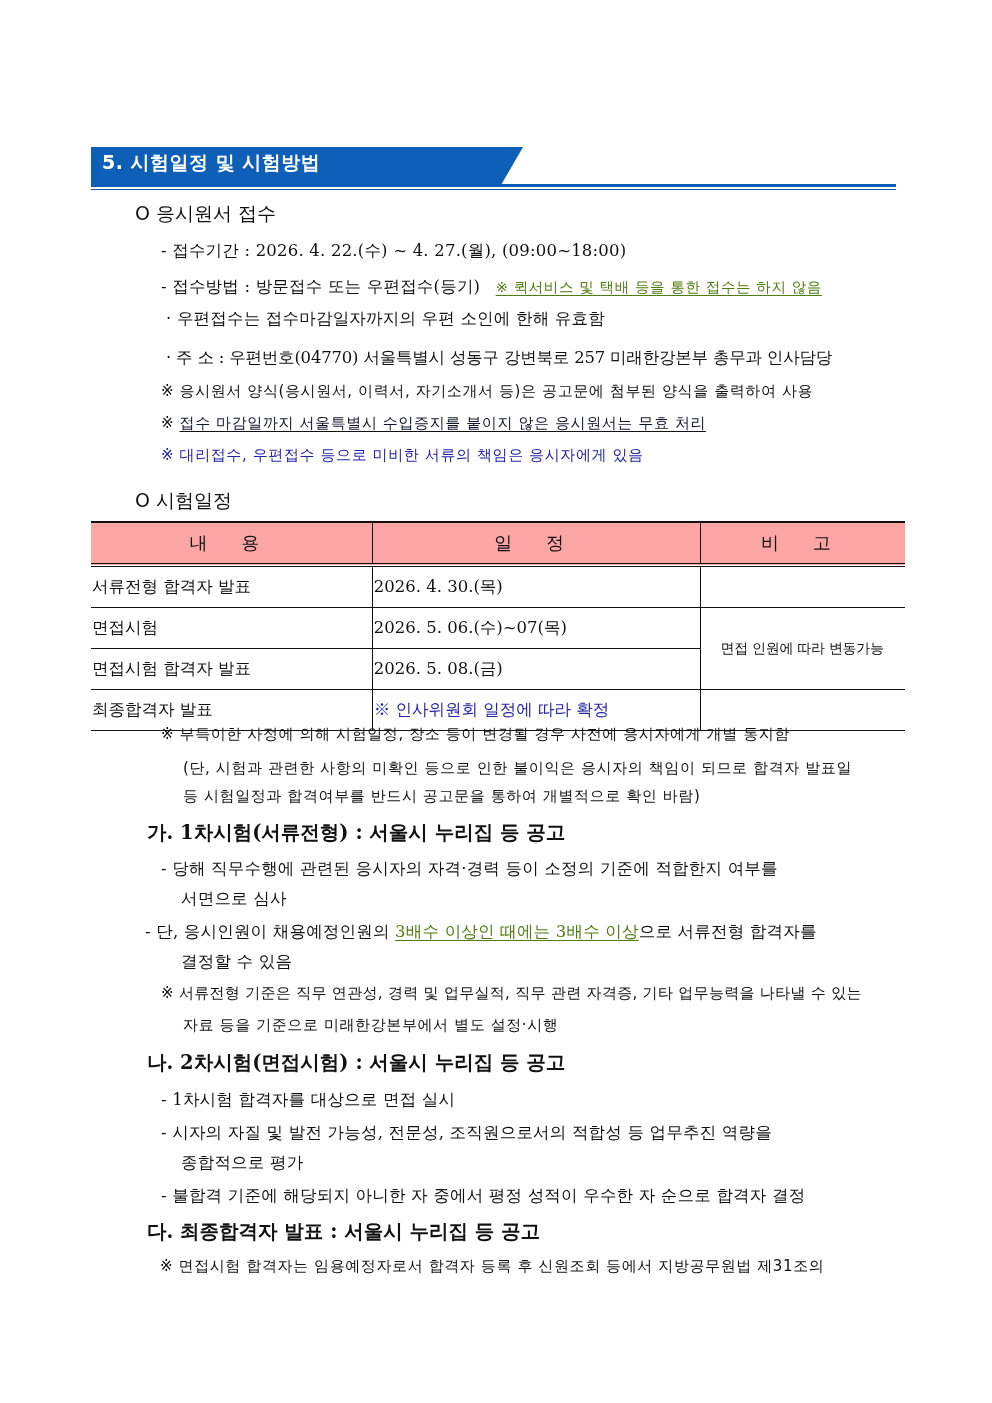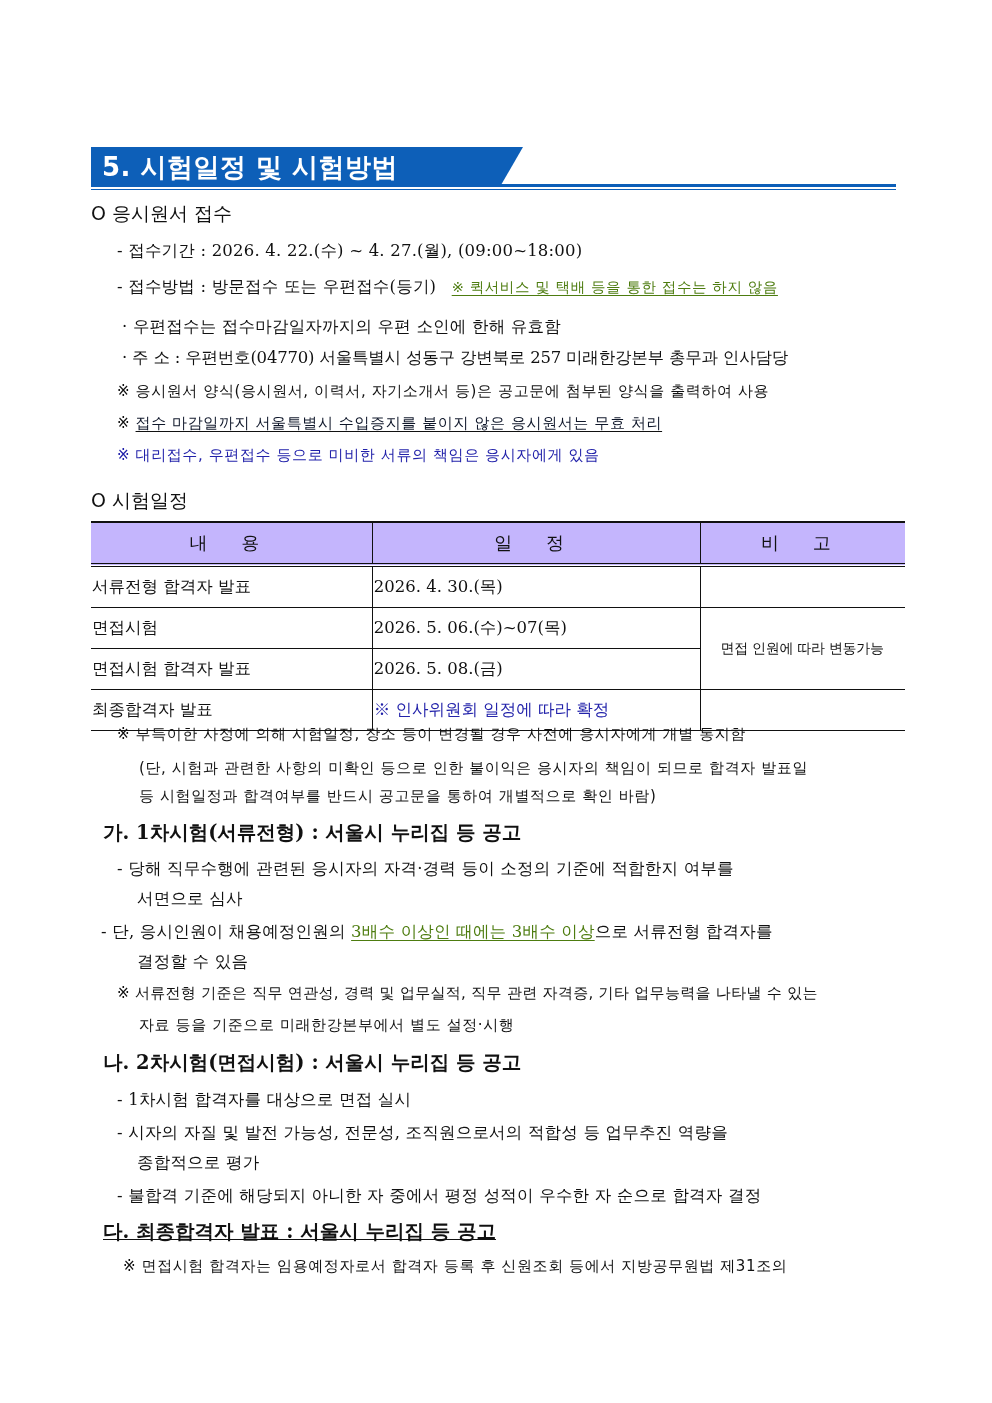--- a/index.html
+++ b/index.html
@@ -1,41 +1,41 @@
 <!DOCTYPE html>
 <html><head>
 <meta charset="utf-8">
 <style>
   html, body { margin: 0; padding: 0; background: #ffffff; }
   body { width: 992px; height: 1403px; position: relative; overflow: hidden;
          font-family: "DejaVu Serif", "Liberation Serif", serif; color: #111; }
-  .abs { position: absolute; white-space: nowrap; }
+  .abs { position: absolute; white-space: nowrap; margin-left: 44px; }
 
   
   .banner { position: absolute; left: 91px; top: 147px; width: 805px; height: 42px; }
   .banner-shape { position: absolute; left: 0; top: 0; width: 410px; height: 38px; background: #0d5fb8; }
   .banner-tri { position: absolute; left: 410px; top: 0; width: 0; height: 0;
                 border-top: 38px solid #0d5fb8; border-right: 22px solid transparent; }
   .banner-line1 { position: absolute; left: 0; top: 37px; width: 805px; height: 3px; background: #0d5fb8; }
   .banner-line2 { position: absolute; left: 0; top: 42px; width: 805px; height: 1px; background: #0d5fb8; }
   .banner-title { position: absolute; left: 11px; top: 3px; font-family: "DejaVu Sans", sans-serif;
-                  font-weight: bold; font-size: 26px; color: #ffffff; letter-spacing: 0.5px; }
+                  font-weight: bold; font-size: 19px; color: #ffffff; letter-spacing: 0.5px; }
 
   .sec-head { font-family: "DejaVu Sans", sans-serif; font-size: 19px; color: #111; }
   .line { font-size: 16.5px; letter-spacing: 0.2px; }
   .sans { font-family: "DejaVu Sans", sans-serif; font-size: 15px; letter-spacing: 0.6px; }
   .blue { color: #2222aa; }
   .link-blue { color: #4d7c0f; text-decoration: underline; text-underline-offset: 3px; }
   .red-under { color: #0f172a; text-decoration: underline; text-decoration-color: #111; text-underline-offset: 3px; }
   .sub-head { font-family: "DejaVu Serif", serif; font-weight: bold; font-size: 19.5px; color: #111; }
 
   
   .tbl { position: absolute; left: 91px; top: 521px; width: 814px; border-collapse: collapse;
          font-size: 16.5px; }
-  .tbl th { background: #c4b5fd; height: 38px; font-family: "DejaVu Sans", sans-serif;
+  .tbl th { background: #fca5a5; height: 38px; font-family: "DejaVu Sans", sans-serif;
             font-weight: normal; font-size: 18px; letter-spacing: 14px;
             border-top: 2px solid #111; border-bottom: 4px double #111; }
   .tbl td { height: 38px; text-align: left; border-bottom: 1px solid #111; }
   .tbl th + th, .tbl td + td { border-left: 1px solid #111; }
   .tbl .c1 { width: 281px; }
   .tbl .c2 { width: 327px; }
   .tbl .c3 { width: 204px; }
   .tbl .note { font-family: "DejaVu Sans", sans-serif; font-size: 14px; letter-spacing: -0.3px; padding-left: 20px; }
   .tbl .blue-cell { color: #2222aa; }
 </style>
@@ -49,21 +49,21 @@
   <div class="banner-line2"></div>
   <div class="banner-title">5. 시험일정 및 시험방법</div>
 </div>
 
 <div class="abs sec-head" style="left:91px; top:201px;">O 응시원서 접수</div>
 <div class="abs line" style="left:117px; top:240px;">- 접수기간 : 2026. 4. 22.(수) ~ 4. 27.(월), (09:00~18:00)</div>
 <div class="abs line" style="left:117px; top:276px;">
   <span>- 접수방법 : 방문접수 또는 우편접수(등기)</span>
   <span class="sans link-blue" style="font-size:14.5px; margin-left:10px;">※ 퀵서비스 및 택배 등을 통한 접수는 하지 않음</span>
 </div>
-<div class="abs line" style="left:122px; top:316px;text-align:center;">· 우편접수는 접수마감일자까지의 우편 소인에 한해 유효함</div>
+<div class="abs line" style="left:122px; top:308px;text-align:center;">· 우편접수는 접수마감일자까지의 우편 소인에 한해 유효함</div>
 <div class="abs line" style="left:122px; top:347px; letter-spacing:-0.2px;">· 주 소 : 우편번호(04770) 서울특별시 성동구 강변북로 257 미래한강본부 총무과 인사담당</div>
 
 <div class="abs sans" style="left:117px; top:382px;">
   <span>※</span>
   <span>응시원서 양식(응시원서, 이력서, 자기소개서 등)은 공고문에 첨부된 양식을 출력하여 사용</span>
 </div>
 <div class="abs sans" style="left:117px; top:414px;">
   <span>※</span>
   <span class="red-under">접수 마감일까지 서울특별시 수입증지를 붙이지 않은 응시원서는 무효 처리</span>
 </div>
@@ -118,14 +118,14 @@
 <div class="abs line" style="left:137px; top:951px;">결정할 수 있음</div>
 <div class="abs sans" style="left:117px; top:984px; letter-spacing:0.3px;">※ 서류전형 기준은 직무 연관성, 경력 및 업무실적, 직무 관련 자격증, 기타 업무능력을 나타낼 수 있는</div>
 <div class="abs sans" style="left:139px; top:1016px;">자료 등을 기준으로 미래한강본부에서 별도 설정·시행</div>
 
 <div class="abs sub-head" style="left:103px; top:1049px;">나. 2차시험(면접시험) : 서울시 누리집 등 공고</div>
 <div class="abs line" style="left:117px; top:1089px;">- 1차시험 합격자를 대상으로 면접 실시</div>
 <div class="abs line" style="left:117px; top:1122px;">- 시자의 자질 및 발전 가능성, 전문성, 조직원으로서의 적합성 등 업무추진 역량을</div>
 <div class="abs line" style="left:137px; top:1152px;">종합적으로 평가</div>
 <div class="abs line" style="left:117px; top:1185px;">- 불합격 기준에 해당되지 아니한 자 중에서 평정 성적이 우수한 자 순으로 합격자 결정</div>
 
-<div class="abs sub-head" style="left:103px; top:1218px;text-decoration:underline;">다. 최종합격자 발표 : 서울시 누리집 등 공고</div>
-<div class="abs sans" style="left:123px; top:1257px;">※ 면접시험 합격자는 임용예정자로서 합격자 등록 후 신원조회 등에서 지방공무원법 제31조의</div>
+<div class="abs sub-head" style="left:103px; top:1218px;">다. 최종합격자 발표 : 서울시 누리집 등 공고</div>
+<div class="abs sans" style="left:116px; top:1257px;">※ 면접시험 합격자는 임용예정자로서 합격자 등록 후 신원조회 등에서 지방공무원법 제31조의</div>
 
 </body></html>

